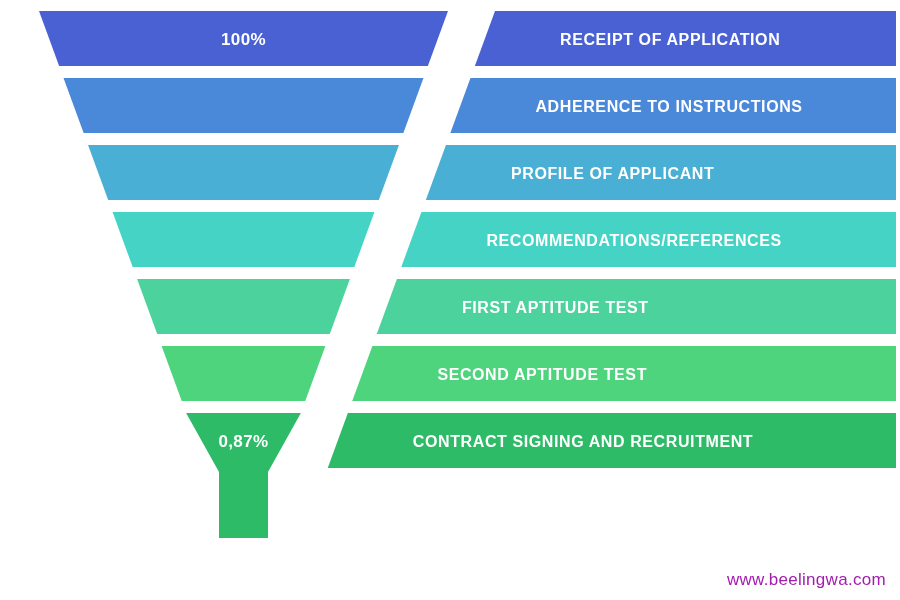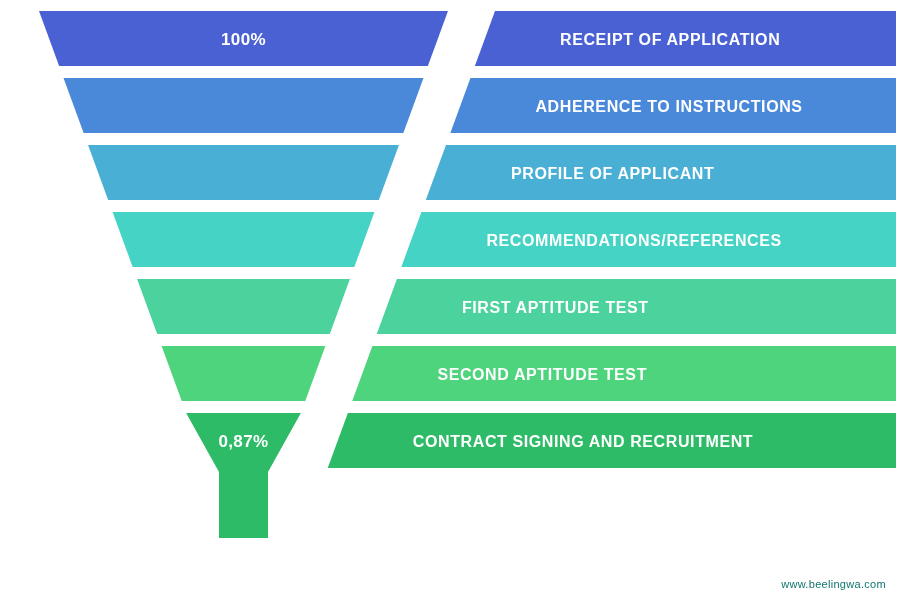--- a/index.html
+++ b/index.html
@@ -28,22 +28,22 @@
     font-weight: bold;
     font-size: 17px;
     letter-spacing: 0.4px;
     fill: #ffffff;
     text-anchor: middle;
   }
   .footer-url {
     position: absolute;
     right: 14px;
     bottom: 10px;
-    font-size: 11px;
-    color: #0f766e;
+    font-size: 17px;
+    color: #a21caf;
     letter-spacing: 0.3px;
   }
 </style>
 </head>
 <body>
 
 <div class="canvas">
   <svg id="funnel-svg" width="900" height="600" viewBox="0 0 900 600">
       <polygon points="39,11 448,11 427.87,66 59.129999999999995,66" fill="#4a61d4"></polygon>
       <polygon points="495,11 896,11 896,66 474.87,66" fill="#4a61d4"></polygon>

